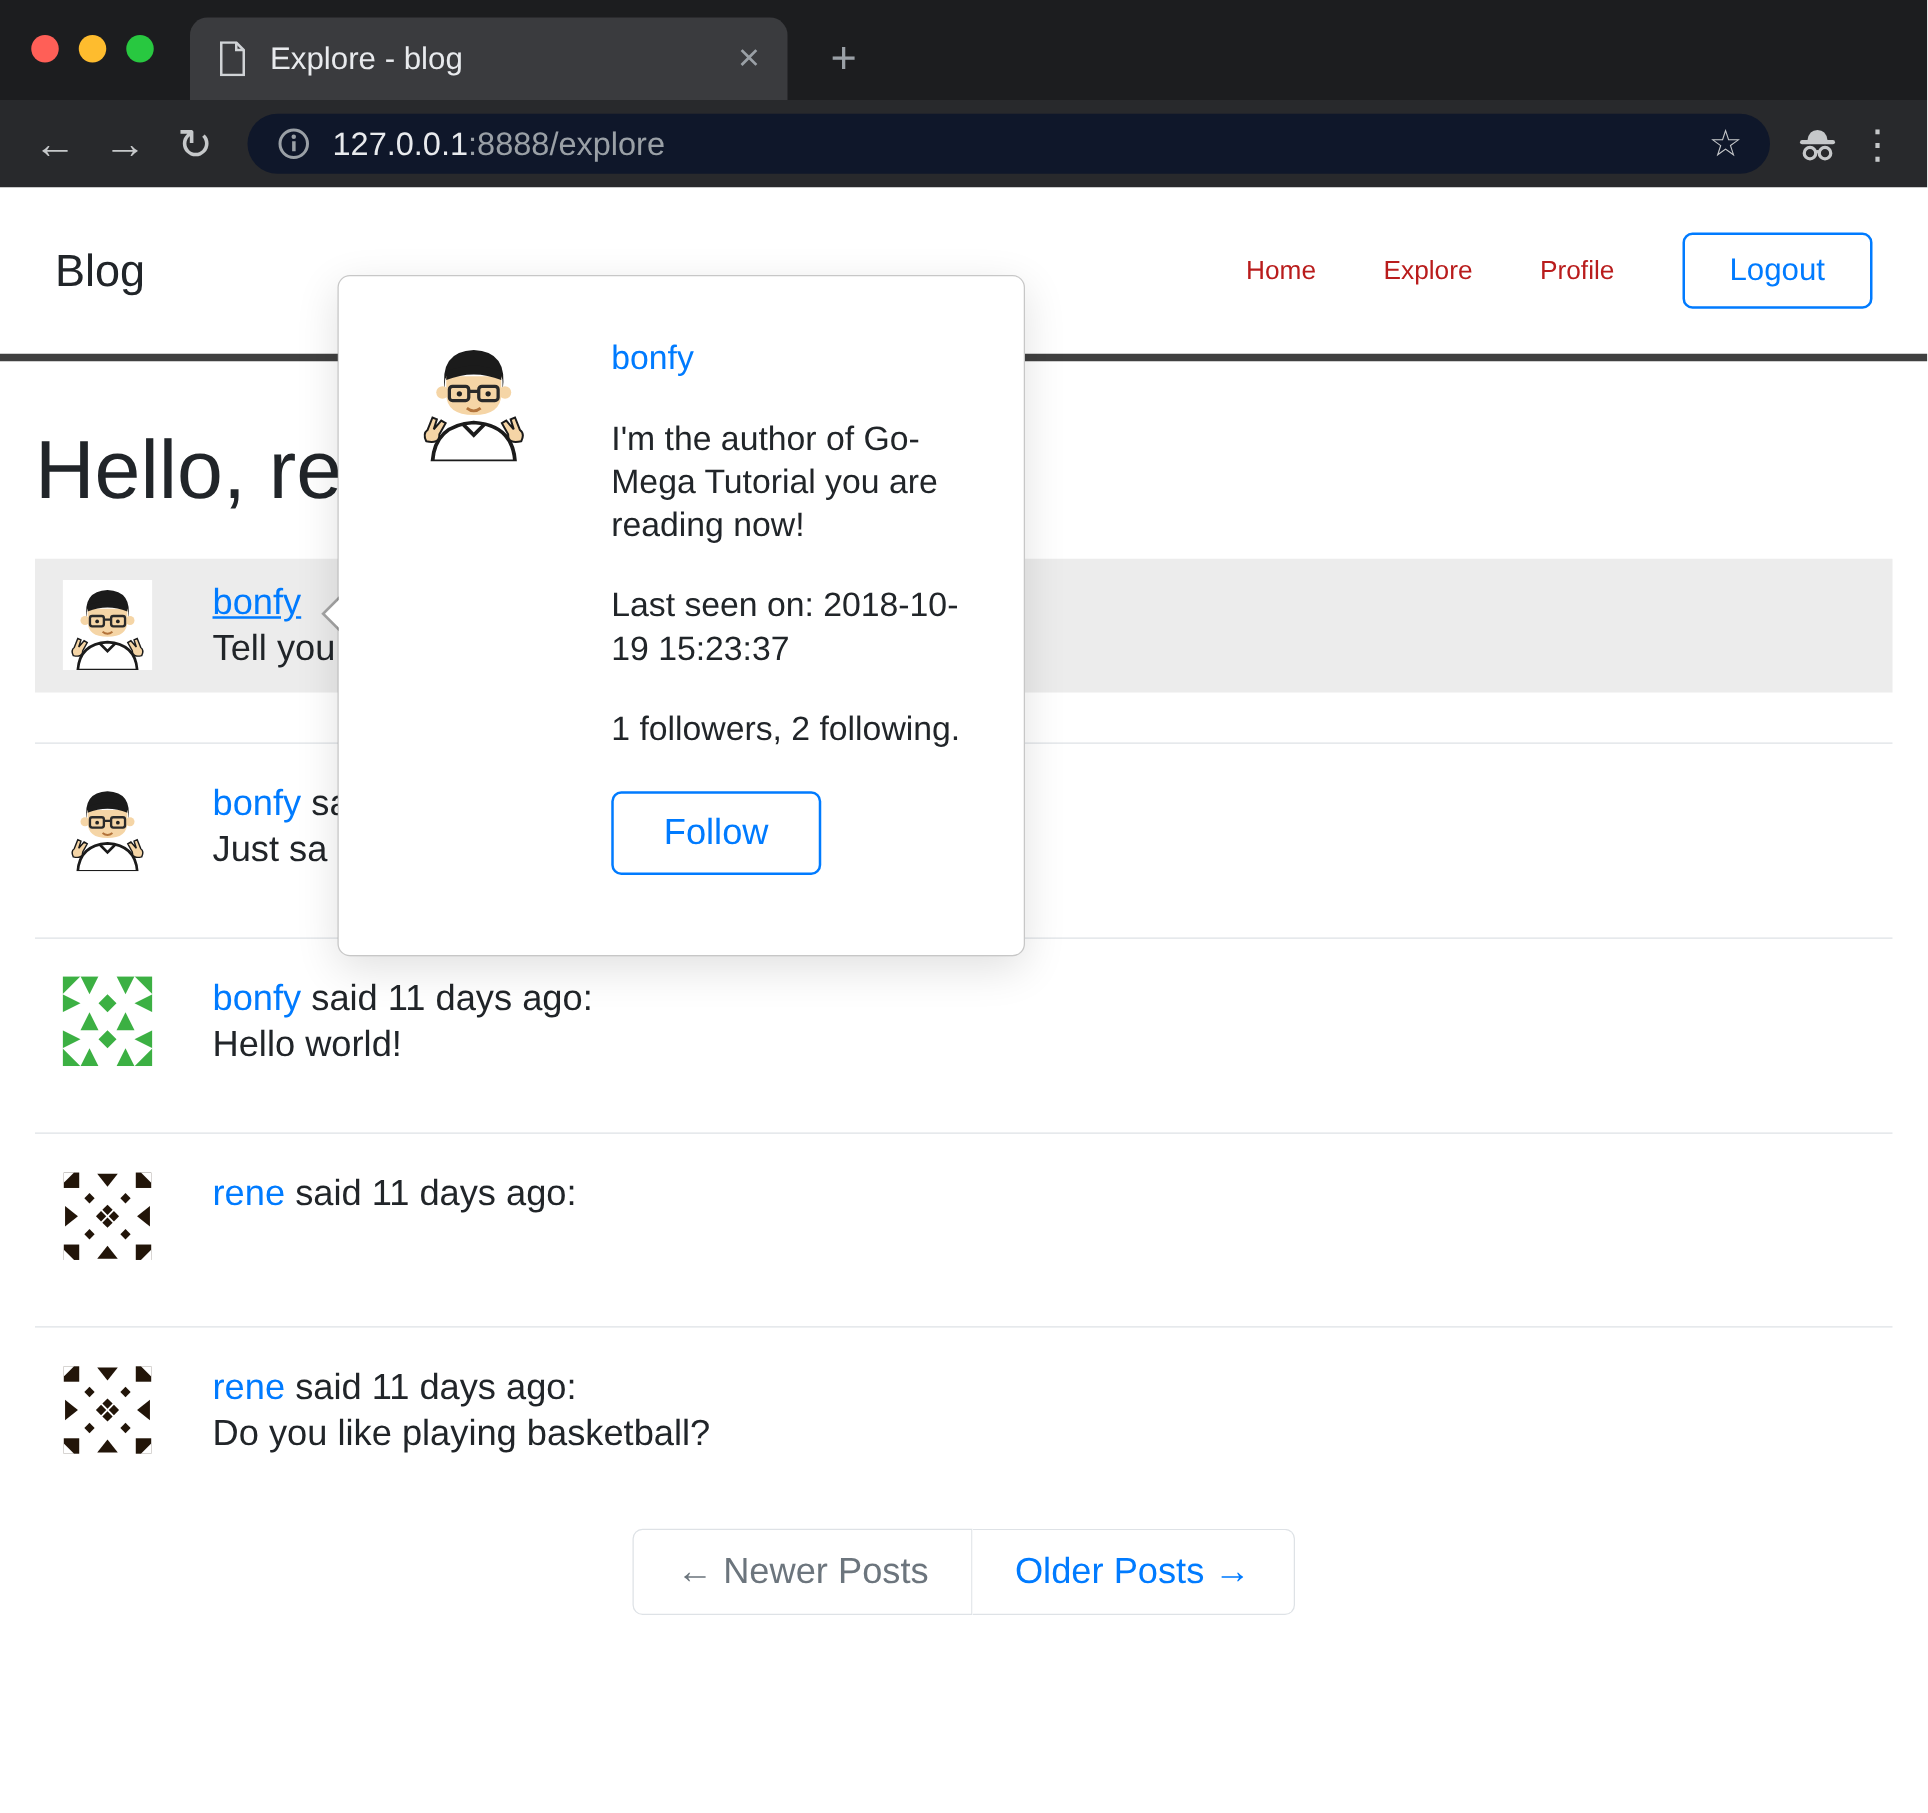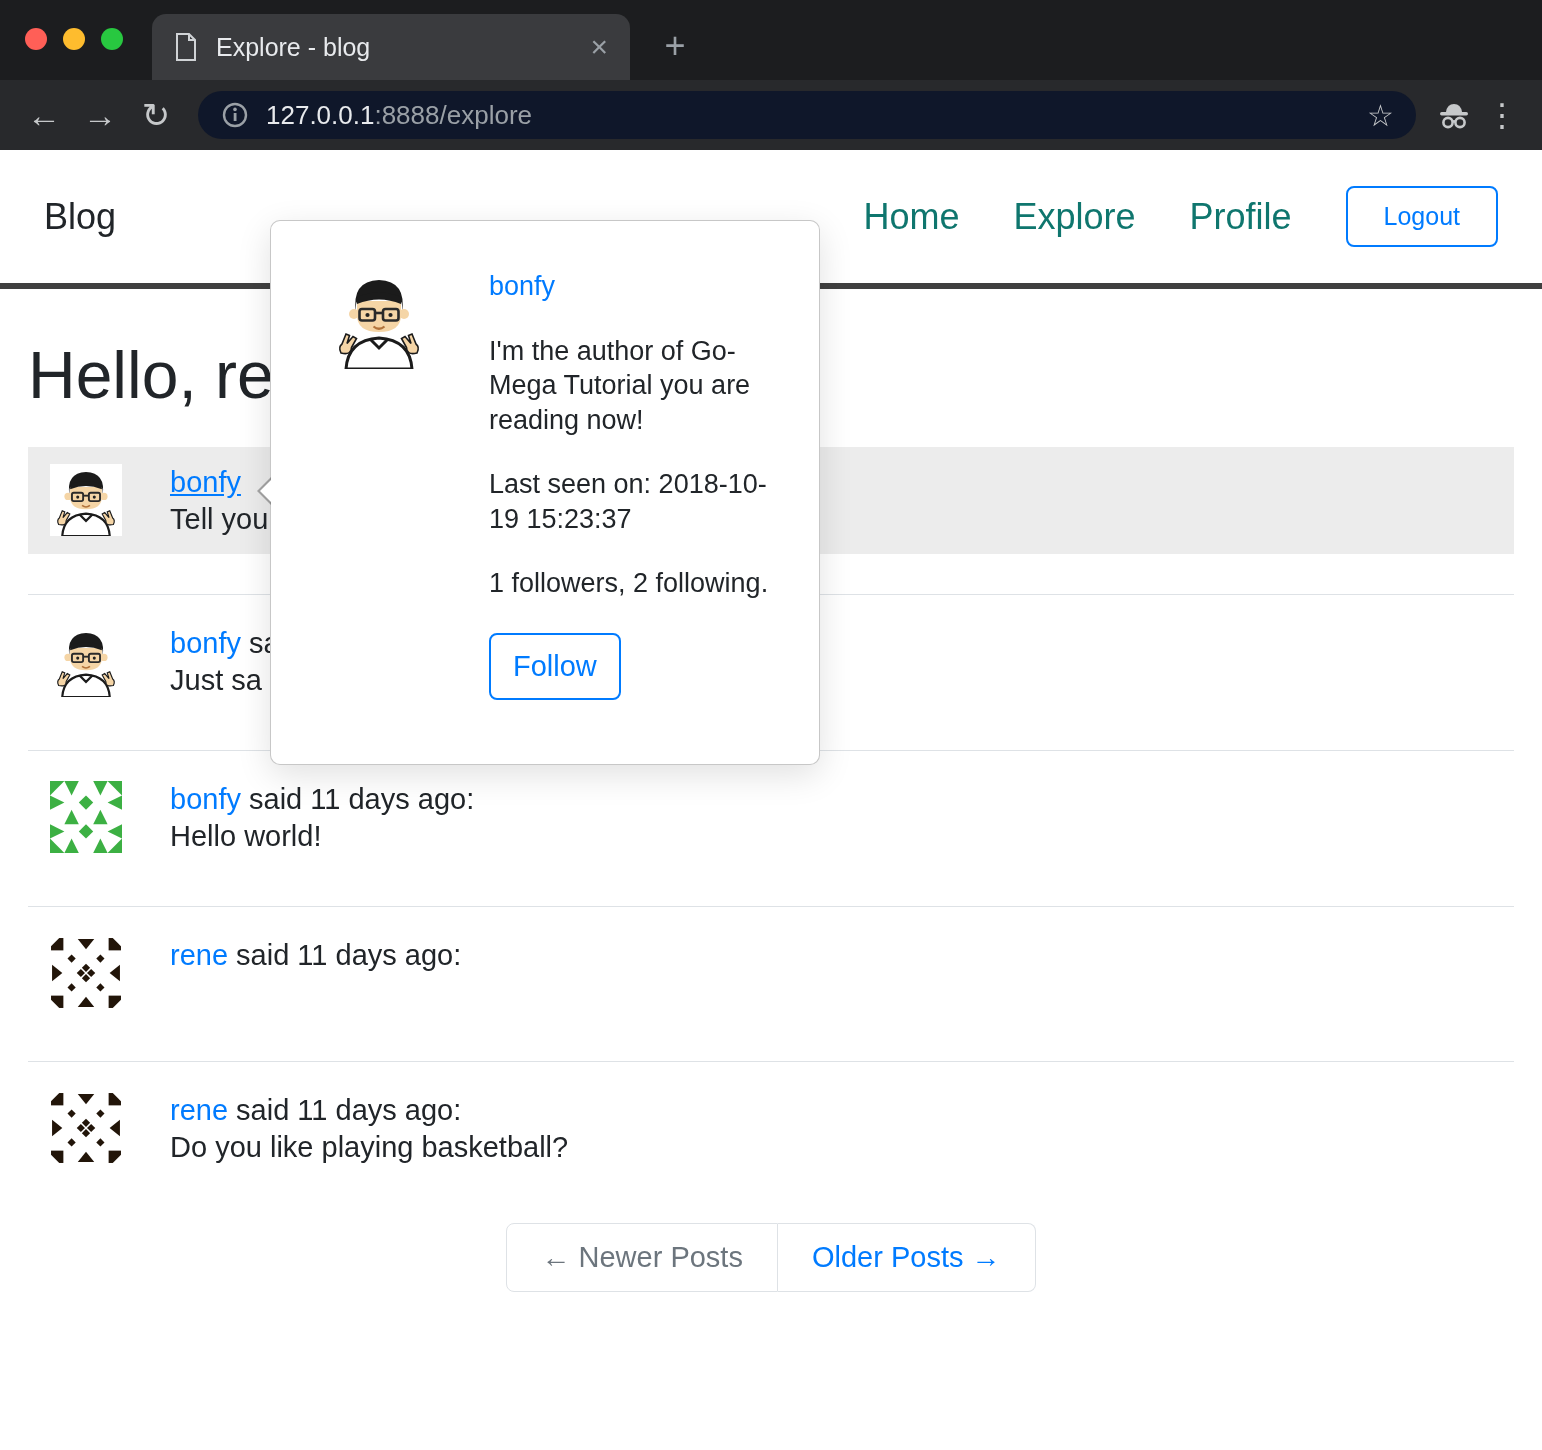--- a/index.html
+++ b/index.html
@@ -38,21 +38,21 @@
   .trail-icon { width: 48px; height: 48px; display: flex; align-items: center; justify-content: center;
                 color: #c6c8ca; font-size: 32px; flex-shrink: 0; }
 
   
   .page { position: relative; background: #fff; height: 1300px; }
 
   .site-header { display: flex; align-items: center; height: 139px; padding: 0 44px;
                  border-bottom: 6px solid #404040; }
   .brand { font-size: 36px; color: #212529; text-decoration: none; }
   .nav { margin-left: auto; display: flex; align-items: center; gap: 54px; }
-  .nav a { font-size: 36px; color: #0f766e; text-decoration: none; }
+  .nav a { font-size: 21px; color: #b91c1c; text-decoration: none; }
   .logout-btn { font-family: inherit; font-size: 25px; color: var(--accent, #007bff);
                 background: #fff; border: 2px solid var(--accent, #007bff); border-radius: 8px;
                 padding: 14px 36px; cursor: pointer; }
 
   .main { padding: 0 28px; }
   .greeting { font-size: 66px; font-weight: 500; margin: 48px 0 34px; color: #212529; }
 
   .post { display: flex; align-items: flex-start; gap: 48px; padding: 30px 22px 52px; }
   .post.highlight { background: var(--highlight-row, #ececec); padding: 17px 22px; margin-bottom: 40px; }
   .post + .post { border-top: 1px solid #dee2e6; }
@@ -81,21 +81,21 @@
   .popover .arrow::after { content: ""; position: absolute; left: 2.5px; top: -12px; width: 0; height: 0;
                     border-top: 12px solid transparent; border-bottom: 12px solid transparent;
                     border-right: 12px solid #fff; }
   .popover-avatar { width: 100px; height: 100px; flex-shrink: 0; }
   .popover-info { width: 282px; font-size: 27px; line-height: 1.28; }
   .popover-info p { margin: 0 0 30px; }
   .popover-user { display: inline-block; margin-bottom: 30px; }
   .popover-stats { white-space: nowrap; }
   .follow-btn { font-family: inherit; font-size: 29px; color: var(--accent, #007bff);
                 background: #fff; border: 2px solid var(--accent, #007bff); border-radius: 8px;
-                padding: 15px 22px; margin-top: 2px; cursor: pointer; }
+                padding: 15px 40px; margin-top: 2px; cursor: pointer; }
 
   
   .cells-john { fill: var(--john-identicon, #3cb043); }
   .cells-rene { fill: var(--rene-identicon, #221509); }
 </style>
 </head>
 <body>
 
 <svg width="0" height="0" style="position:absolute" aria-hidden="true">
   <defs>

